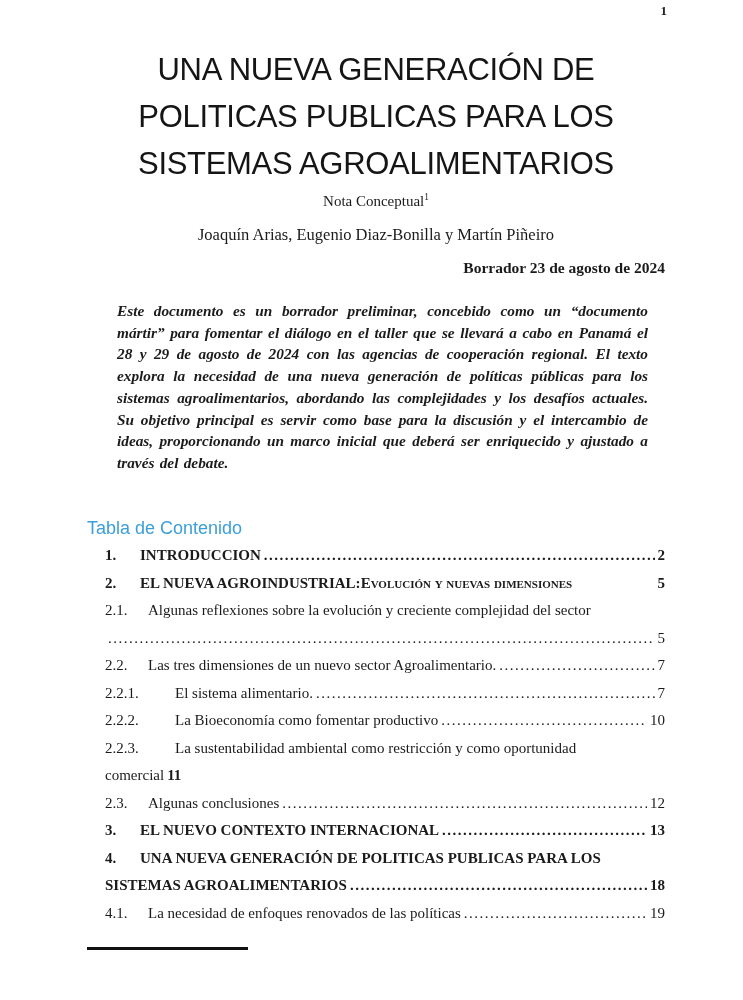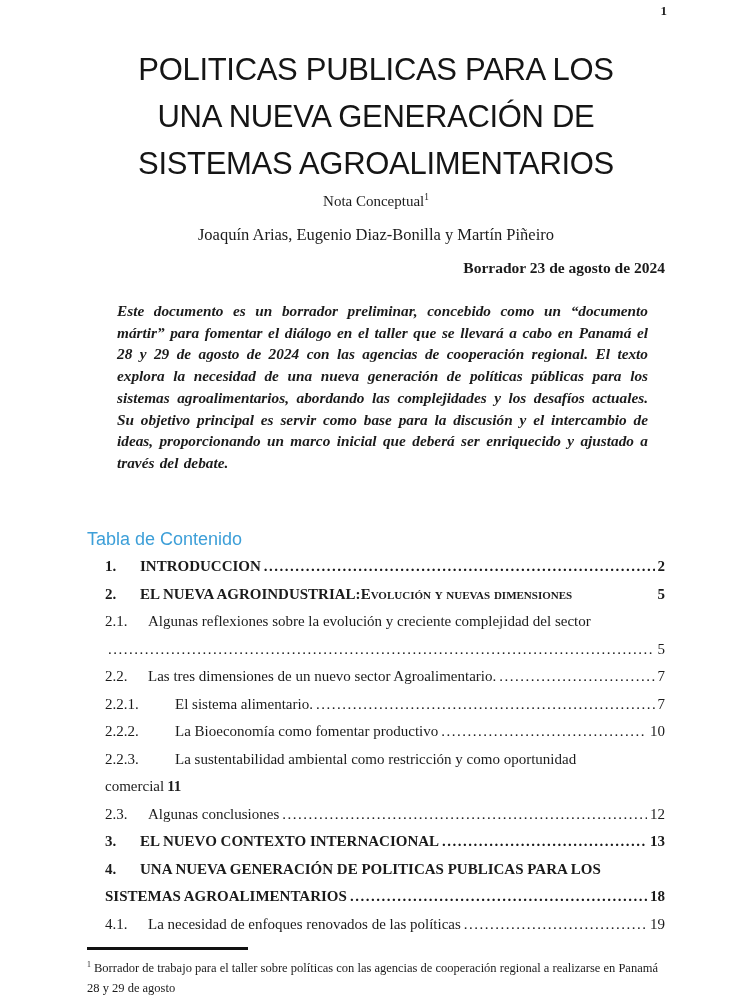--- a/index.html
+++ b/index.html
@@ -28,21 +28,21 @@
   .authors{margin-top:13px;text-align:center;font-size:16.5px;line-height:22px;}
   .draft-date{margin-top:12px;text-align:right;font-weight:bold;font-size:15.5px;line-height:20px;}
   .abstract{
     margin-top:22px;padding:0 17px 0 30px;
     text-align:justify;
     font-weight:bold;font-style:italic;
     font-size:15.3px;line-height:21.7px;word-spacing:1.5px;
     min-height:196px;box-sizing:border-box;
   }
   .toc-heading{
-    margin-top:31px;
+    margin-top:20px;
     font-family:"Liberation Sans", sans-serif;
     font-size:18px;line-height:25px;
   }
   .toc{margin:1px 0 0 18px;font-size:15px;line-height:27.5px;}
   .toc-entry.bold{font-weight:bold;}
   .toc-line.flex{display:flex;align-items:baseline;}
   .toc-num{display:inline-block;flex:none;}
   .toc-num.lv1{width:35px;}
   .toc-num.lv2{width:43px;}
   .toc-num.lv3{width:70px;}
@@ -62,22 +62,22 @@
 </head>
 <body>
 
 <div class="page">
 
   <div class="pagenum">1</div>
 
   <div class="content">
 
     <div class="doc-title">
+      <div>UNA NUEVA GENERACIÓN DE</div>
       <div>POLITICAS PUBLICAS PARA LOS</div>
-      <div>UNA NUEVA GENERACIÓN DE</div>
       <div>SISTEMAS AGROALIMENTARIOS</div>
     </div>
 
     <div class="subtitle"><span>Nota Conceptual</span><sup>1</sup></div>
 
     <div class="authors">Joaquín Arias, Eugenio Diaz-Bonilla y Martín Piñeiro</div>
 
     <div class="draft-date">Borrador 23 de agosto de 2024</div>
 
     <div class="abstract">Este documento es un borrador preliminar, concebido como un “documento mártir” para fomentar el diálogo en el taller que se llevará a cabo en Panamá el 28 y 29 de agosto de 2024 con las agencias de cooperación regional. El texto explora la necesidad de una nueva generación de políticas públicas para los sistemas agroalimentarios, abordando las complejidades y los desafíos actuales. Su objetivo principal es servir como base para la discusión y el intercambio de ideas, proporcionando un marco inicial que deberá ser enriquecido y ajustado a través del debate.</div>
@@ -168,16 +168,15 @@
             <span class="leader dotted"></span>
             <span class="toc-page">19</span>
           </div>
         </div>
       </div>
 
   </div>
 
   <div class="footnote">
     <div class="fn-rule"></div>
-    <div class="fn-text"><sup>1</sup> <span>Borrador de trabajo para el taller sobre políticas con las agencias de cooperación regional a realizarse en Panamá 28 y 29 de agosto</span></div>
   </div>
 
 </div>
 
 </body></html>

